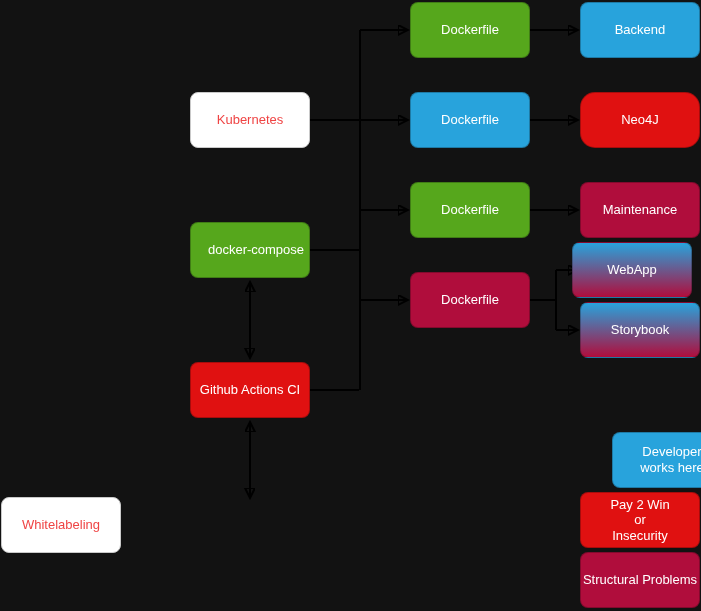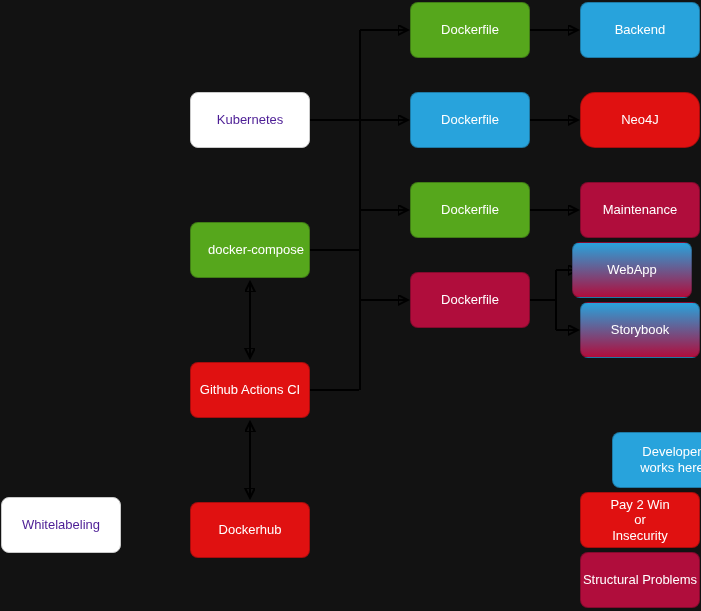--- a/index.html
+++ b/index.html
@@ -7,21 +7,21 @@
     position:relative;width:701px;height:611px;background:#121212;
     font-family:"Liberation Sans", sans-serif;overflow:hidden;
   }
   .node{
     position:absolute;width:120px;height:56px;border-radius:8px;
     display:flex;align-items:center;justify-content:center;flex-direction:column;
     font-size:13px;text-align:center;line-height:1.2;box-sizing:border-box;
     border:1px solid rgba(0,0,0,0.25);
   }
   .node .line{pointer-events:none;}
-  .style-white{background:#ffffff;color:#4c1d95;border-color:#c9c9c9;}
+  .style-white{background:#ffffff;color:#ef4444;border-color:#c9c9c9;}
   .style-green{background:#56a71c;color:#ffffff;}
   .style-blue{background:#28a3dc;color:#ffffff;}
   .style-red{background:#e01111;color:#ffffff;}
   .style-crimson{background:#b00d3c;color:#ffffff;}
   .style-gradient{background:linear-gradient(180deg,#28a3dc 0%,#b00d3c 100%);color:#ffffff;}
   svg.edges{position:absolute;left:0;top:0;width:701px;height:611px;}
   svg.edges path{stroke:#000000;stroke-width:2;fill:none;}
 </style>
 </head>
 <body>
@@ -58,23 +58,20 @@
 
   <div class="node style-white" style="left:190px;top:92px;">
     <span class="line">Kubernetes</span>
   </div>
   <div class="node style-green" style="left:190px;top:222px;padding-left:12px;">
     <span class="line">docker-compose</span>
   </div>
   <div class="node style-red" style="left:190px;top:362px;">
     <span class="line">Github Actions CI</span>
   </div>
-  <div class="node style-red" style="left:190px;top:502px;">
-    <span class="line">Dockerhub</span>
-  </div>
   <div class="node style-white" style="left:1px;top:497px;">
     <span class="line">Whitelabeling</span>
   </div>
 
   <div class="node style-green" style="left:410px;top:2px;">
     <span class="line">Dockerfile</span>
   </div>
   <div class="node style-blue" style="left:410px;top:92px;">
     <span class="line">Dockerfile</span>
   </div>

